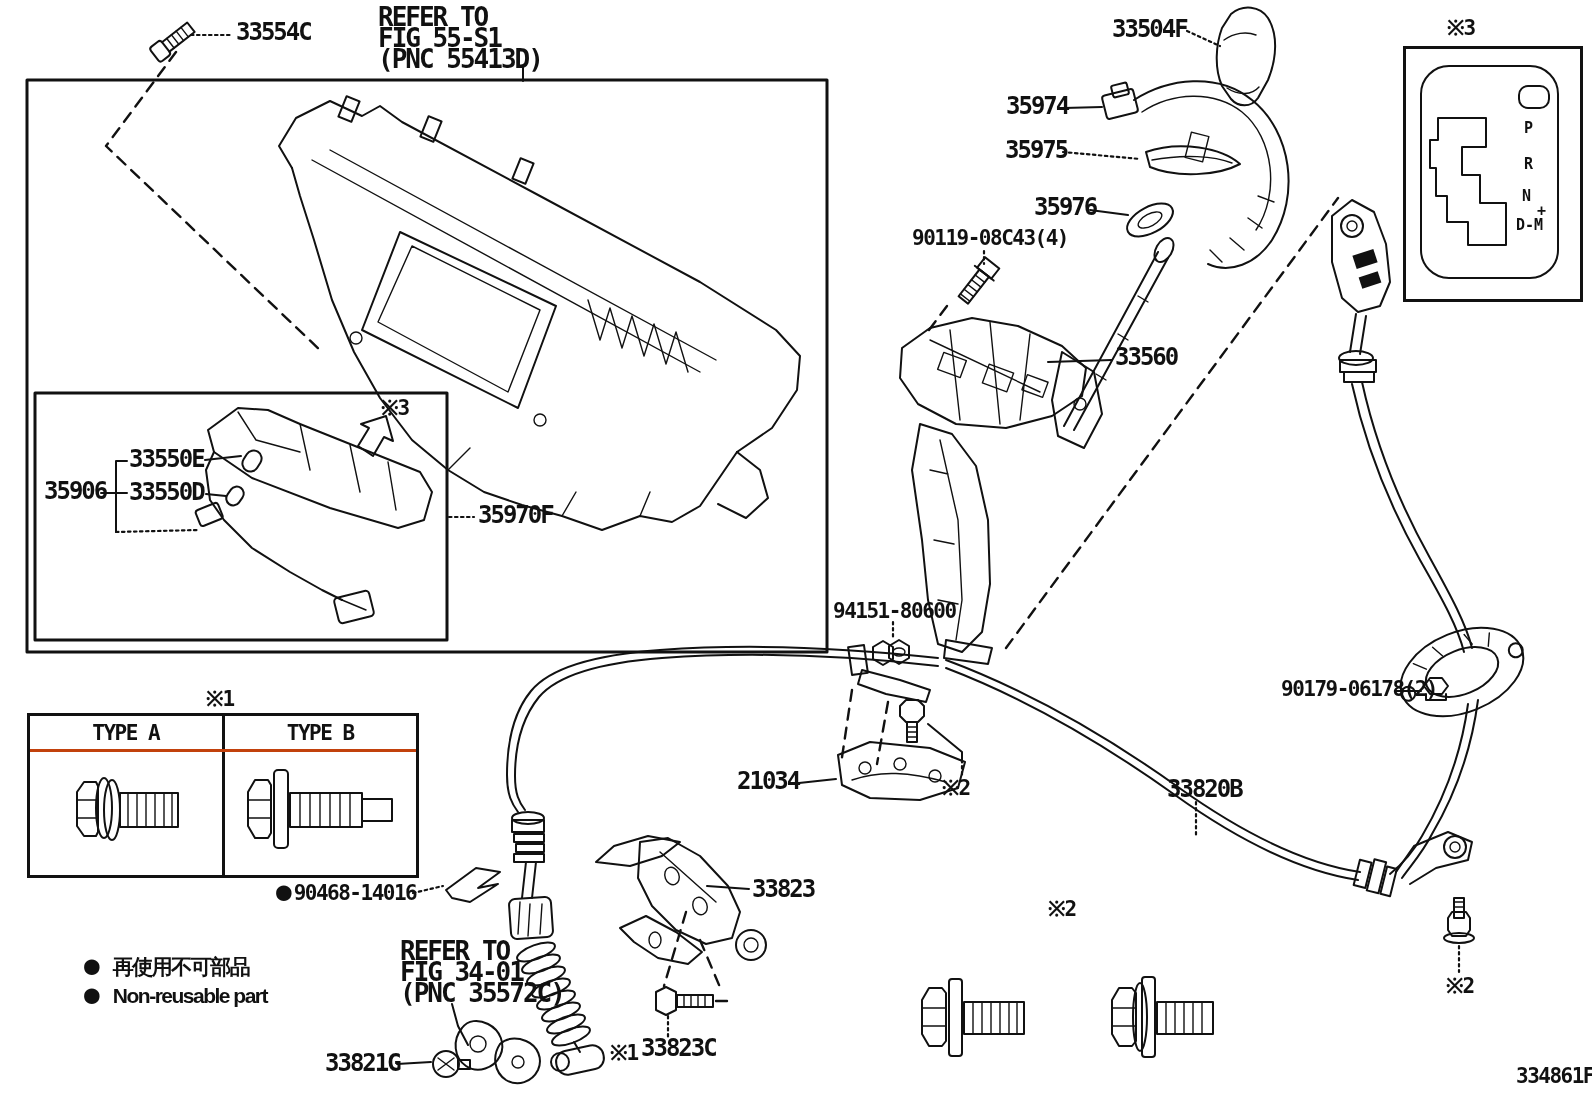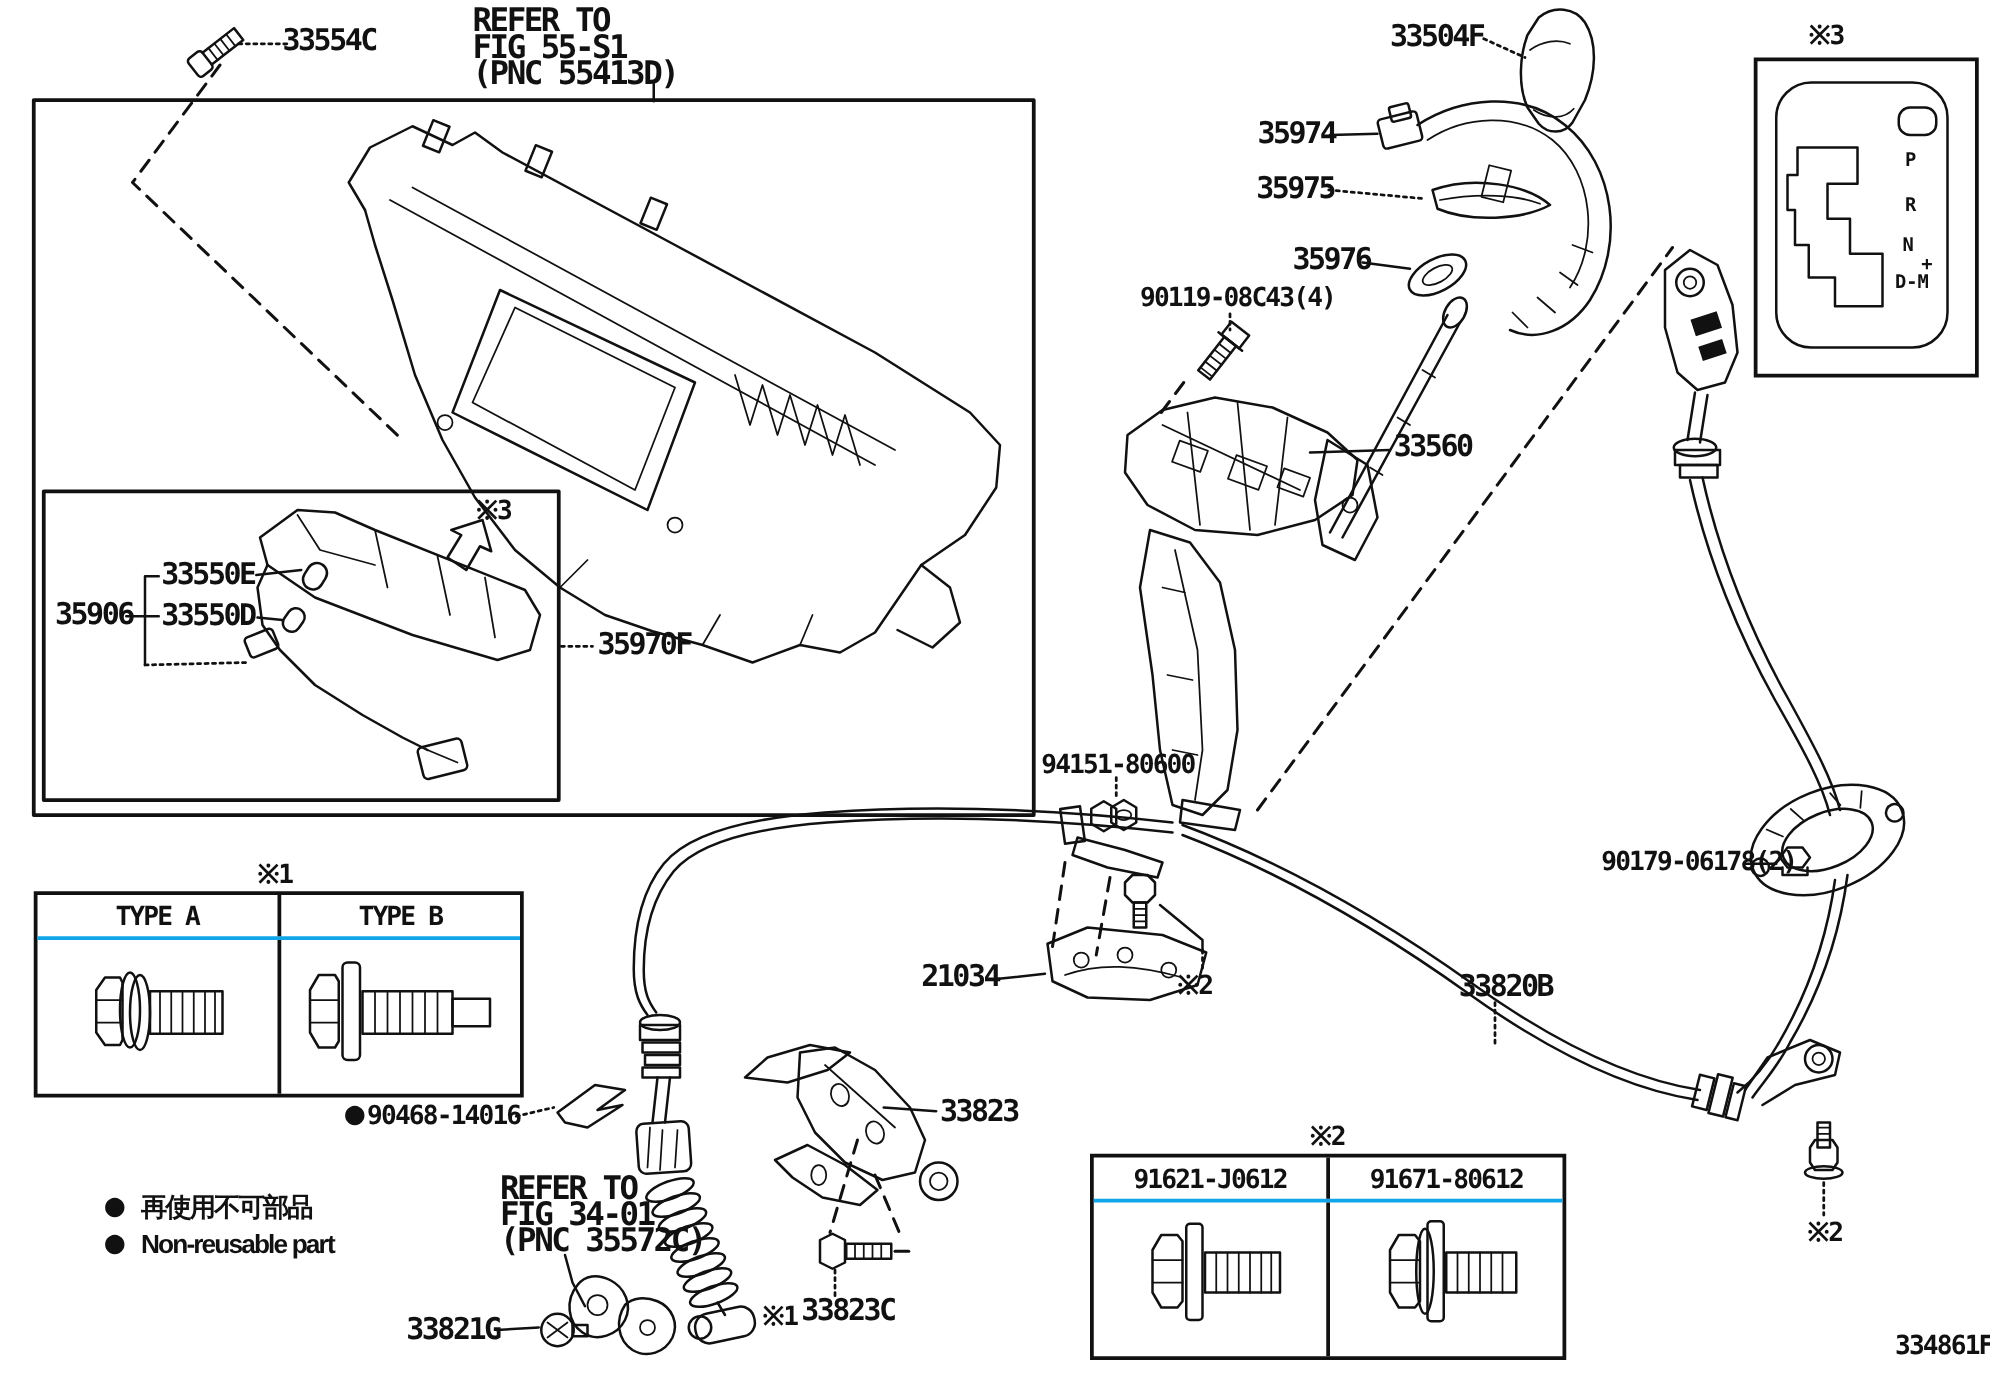--- a/index.html
+++ b/index.html
@@ -14,21 +14,21 @@
   svg.art .fillink{fill:#111;stroke:none;}
   .lbl{position:absolute;font-weight:700;font-size:24px;letter-spacing:-2px;
        white-space:pre-line;line-height:21px;color:#111;}
   .lbl.sm2{font-size:21px;letter-spacing:-1.5px;}
   .lbl.ref{font-size:26px;letter-spacing:-2px;}
   .lbl.marker{font-size:21px;letter-spacing:-1px;}
   .lbl.gate{font-size:15px;letter-spacing:0;line-height:15px;}
   .lbl .b{font-size:26px;margin-right:2px;letter-spacing:0;}
   .legend-jp{font-family:Liberation Sans, sans-serif;}
   .ptable{position:absolute;border:3px solid #111;display:flex;flex-direction:column;background:transparent;}
-  .ptable .hdr{display:flex;height:33px;border-bottom:3px solid #0ea5e9;}
+  .ptable .hdr{display:flex;height:33px;border-bottom:3px solid #c2410c;}
   .ptable .hdr .cell{flex:1;display:flex;align-items:center;justify-content:center;
        font-weight:700;font-size:21px;letter-spacing:-1.5px;}
   .ptable .hdr .cell + .cell{border-left:3px solid #111;}
   .ptable .bodyrow{flex:1;display:flex;}
   .ptable .bodyrow .bcell{flex:1;}
   .ptable .bodyrow .bcell + .bcell{border-left:3px solid #111;}
   .shiftbox{position:absolute;left:1403px;top:46px;width:174px;height:250px;border:3px solid #111;}
   .shiftbox .lbl{position:absolute;}
 </style>
 </head>
@@ -316,21 +316,21 @@
       <path class="thin" d="M1166,1002 V1034 M1175,1002 V1034 M1184,1002 V1034 M1193,1002 V1034 M1202,1002 V1034"></path>
     </g>
 
     <g>
       <rect x="1421" y="66" width="137" height="212" rx="28"></rect>
       <rect x="1519" y="86" width="30" height="22" rx="9"></rect>
       <path d="M1438,118 L1486,118 L1486,147 L1462,147 L1462,175 L1480,175 L1480,203 L1506,203 L1506,245 L1468,245 L1468,222 L1447,222 L1447,196 L1436,196 L1436,168 L1430,168 L1430,140 L1438,140 Z"></path>
     </g>
   </svg>
 
-  <div class="lbl" style="left:226px;top:22px">33554C</div>
+  <div class="lbl" style="left:236px;top:22px">33554C</div>
   <div class="lbl ref" style="left:378px;top:7px">REFER TO
 FIG 55-S1
 (PNC 55413D)</div>
   <div class="lbl" style="left:1112px;top:19px">33504F</div>
   <div class="lbl" style="left:1006px;top:96px">35974</div>
   <div class="lbl" style="left:1005px;top:140px">35975</div>
   <div class="lbl" style="left:1034px;top:197px">35976</div>
   <div class="lbl sm2" style="left:912px;top:228px">90119-08C43(4)</div>
   <div class="lbl" style="left:1115px;top:347px">33560</div>
 
@@ -368,30 +368,20 @@
       <div class="cell">TYPE A</div>
       <div class="cell">TYPE B</div>
     </div>
     <div class="bodyrow">
       <div class="bcell"></div>
       <div class="bcell"></div>
     </div>
   </div>
 
   <div class="lbl marker" style="left:1048px;top:899px">※2</div>
-  <div class="ptable" style="left:872px;top:923px;width:375px;height:159px">
-    <div class="hdr">
-      <div class="cell">91621-J0612</div>
-      <div class="cell">91671-80612</div>
-    </div>
-    <div class="bodyrow">
-      <div class="bcell"></div>
-      <div class="bcell"></div>
-    </div>
-  </div>
 
   <div class="lbl marker" style="left:1447px;top:18px">※3</div>
   <div class="shiftbox">
     <div class="lbl gate" style="left:118px;top:72px">P</div>
     <div class="lbl gate" style="left:118px;top:108px">R</div>
     <div class="lbl gate" style="left:116px;top:140px">N</div>
     <div class="lbl gate" style="left:131px;top:155px">+</div>
     <div class="lbl gate" style="left:110px;top:169px">D-M</div>
   </div>
 

